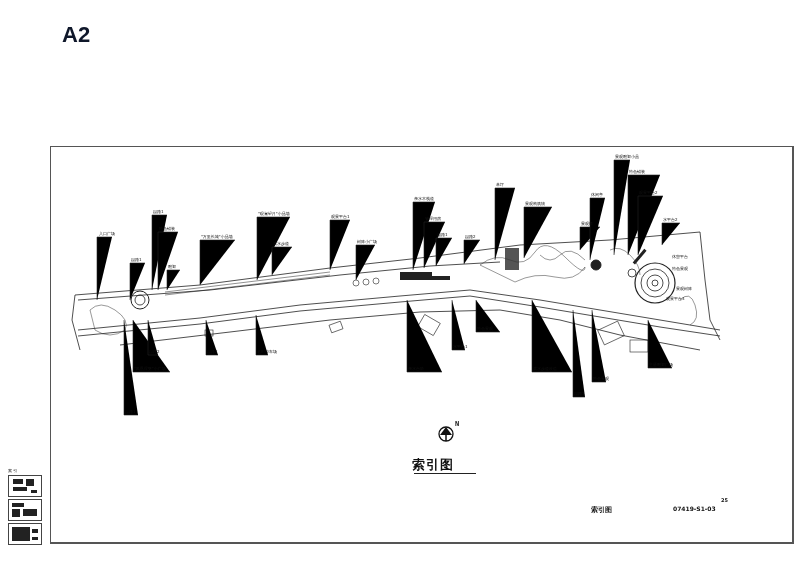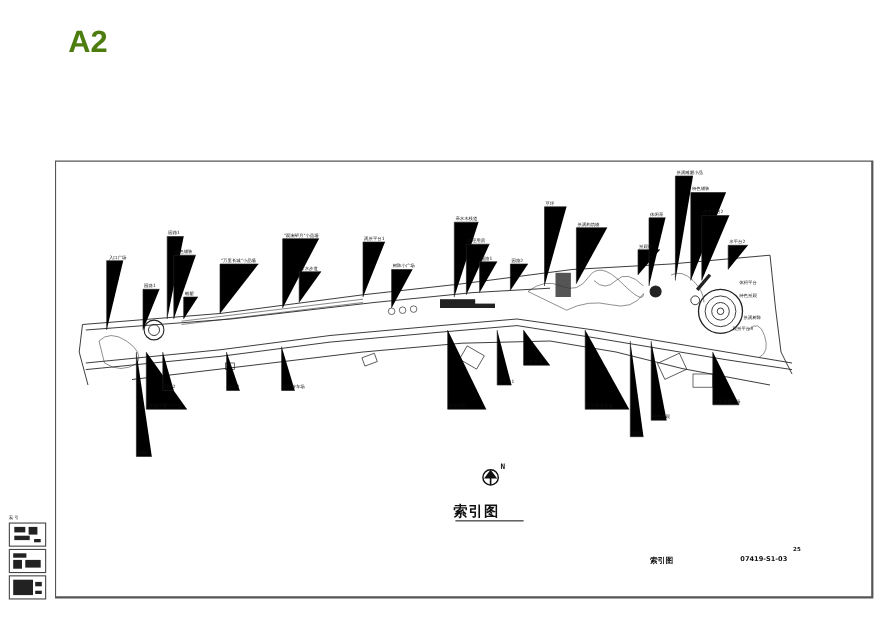--- a/index.html
+++ b/index.html
@@ -1,17 +1,17 @@
 <!DOCTYPE html>
 <html><head>
 <meta charset="utf-8">
 <style>
   html,body{margin:0;padding:0;background:#fff;}
   body{width:800px;height:566px;position:relative;overflow:hidden;font-family:"DejaVu Sans",sans-serif;}
-  .sheet-id{position:absolute;left:62px;top:22px;font-family:"Liberation Sans",sans-serif;font-size:28px;font-weight:bold;color:#4d7c0f;}
+  .sheet-id{position:absolute;left:62px;top:22px;font-family:"Liberation Sans",sans-serif;font-size:22px;font-weight:bold;color:#0f172a;}
   .frame{position:absolute;left:50px;top:146px;width:744px;height:398px;border:1.5px solid #555;border-right-width:2px;border-bottom-width:2px;box-sizing:border-box;}
   svg.plan{position:absolute;left:0;top:0;}
   .lbl{font-size:4px;fill:#111;font-family:"DejaVu Sans",sans-serif;}
   .title-main{position:absolute;left:412px;top:456px;font-size:13px;font-weight:bold;color:#111;letter-spacing:1px;}
   .title-line{position:absolute;left:414px;top:473px;width:62px;height:1px;background:#222;}
   .tb-name{position:absolute;left:591px;top:505px;font-size:7px;font-weight:bold;color:#111;}
   .tb-code{position:absolute;left:673px;top:505px;font-size:6px;font-weight:bold;color:#111;}
   .tb-page{position:absolute;left:721px;top:497px;font-size:5px;font-weight:bold;color:#111;}
   .thumbs{position:absolute;left:8px;top:468px;}
   .thumb{width:34px;height:22px;border:1px solid #444;margin-bottom:2px;box-sizing:border-box;position:relative;overflow:hidden;}

